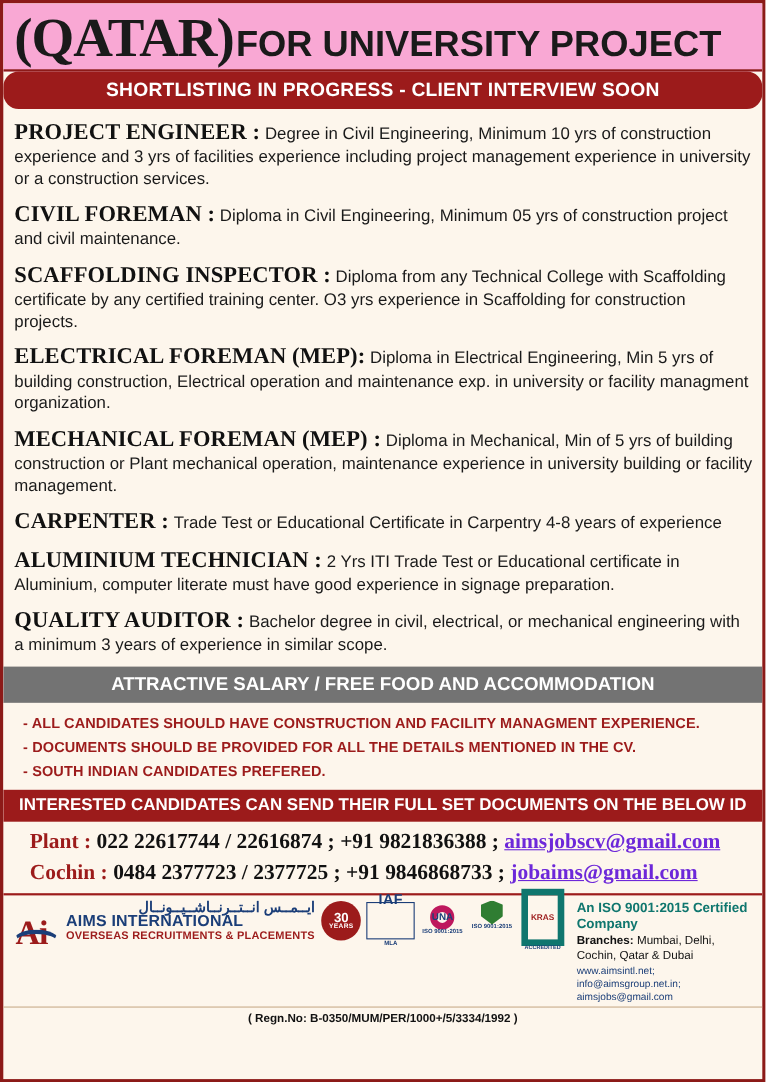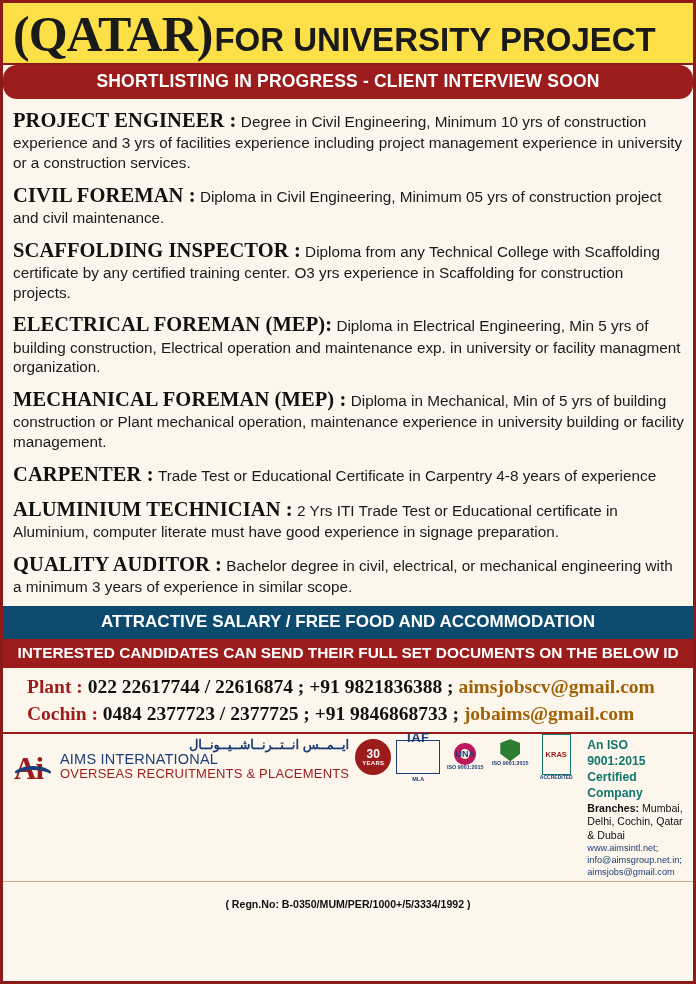--- a/index.html
+++ b/index.html
@@ -13,21 +13,21 @@
     position: relative;
     width: 696px;
     height: 984px;
     background: #fdf6ec;
     border: 3px solid #8c1a18;
     overflow: hidden;
   }
 
   
   .header {
-    background: #fde047;
+    background: #f9a8d4;
     padding: 6px 10px 4px 10px;
     text-align: left;
     border-bottom: 2px solid #8c1a18;
   }
   .header-line {
     white-space: nowrap;
     line-height: 1;
   }
   .qatar {
     font-family: "Liberation Serif", serif;
@@ -76,21 +76,21 @@
     letter-spacing: 0.1px;
   }
   .job-desc {
     font-family: "Liberation Sans", sans-serif;
     font-size: 15.3px;
     color: #1a1a1a;
   }
 
   
   .salary-banner {
-    background: #0c4a6e;
+    background: #737373;
     color: #ffffff;
     text-align: center;
     font-weight: bold;
     font-size: 17px;
     padding: 6px 4px 7px 4px;
     margin-top: 4px;
   }
 
   
   .notes {
@@ -127,22 +127,23 @@
   }
   .city {
     color: #9c1b1b;
     font-weight: bold;
   }
   .phone {
     color: #111111;
     font-weight: bold;
   }
   .email {
-    color: #a16207;
-    font-weight: bold;
+    color: #6d28d9;
+    font-weight: bold;
+    text-decoration: underline;
   }
 
   
   .footer {
     border-top: 2px solid #9c1b1b;
     padding: 4px 8px 0 8px;
     display: flex;
     align-items: flex-start;
     gap: 6px;
   }
@@ -172,28 +173,28 @@
   .logo-text { line-height: 1.05; }
   .logo-arabic {
     font-size: 13px;
     color: #1b3e78;
     font-weight: bold;
     text-align: right;
     direction: rtl;
   }
   .logo-name {
     font-size: 14.5px;
-    font-weight: normal;
+    font-weight: bold;
     color: #1b3e78;
     letter-spacing: 0.2px;
   }
   .logo-sub {
-    font-size: 13px;
+    font-size: 10px;
     color: #9c1b1b;
-    font-weight: normal;
+    font-weight: bold;
     letter-spacing: 0.2px;
   }
 
   .badges {
     display: flex;
     align-items: center;
     gap: 5px;
     flex: 0 0 auto;
     padding-top: 1px;
   }
@@ -244,21 +245,21 @@
     clip-path: polygon(50% 0, 100% 18%, 100% 66%, 50% 100%, 0 66%, 0 18%);
   }
   .badge-shield .cap { font-size: 5.4px; font-weight: bold; color: #1b3e78; }
   .badge-kras {
     width: 42px; height: 36px;
     display: flex; flex-direction: column;
     align-items: center; justify-content: center;
     line-height: 1.05;
   }
   .badge-kras .box {
-    border: 1px solid #0f766e;
+    border: 6px solid #0f766e;
     padding: 16px 3px;
     font-size: 7.5px;
     font-weight: bold;
     color: #9c1b1b;
     text-align: right;
   }
   .badge-kras .cap { font-size: 5px; color: #1b3e78; font-weight: bold; }
 
   .footer-text {
     flex: 1 1 auto;
@@ -278,21 +279,21 @@
   .web-line {
     font-size: 9.2px;
     color: #1b3e78;
   }
 
   .regn {
     text-align: center;
     font-size: 10.6px;
     color: #111111;
     font-weight: bold;
-    padding: 16px 0 3px 0;
+    padding: 4px 0 3px 0;
     border-top: 1px solid #c9ab8a;
     margin-top: 2px;
   }
 </style>
 </head>
 <body>
 
 <div class="poster">
 
   <div class="header">
@@ -342,20 +343,25 @@
 
     <div class="job">
       <span class="job-title">QUALITY AUDITOR :</span>
       <span class="job-desc">Bachelor degree in civil, electrical, or mechanical engineering with a minimum 3 years of experience in similar scope.</span>
     </div>
 
   </div>
 
   <div class="salary-banner">ATTRACTIVE SALARY / FREE FOOD AND ACCOMMODATION</div>
 
+  <div class="notes">
+    <div class="note">- ALL CANDIDATES SHOULD HAVE CONSTRUCTION AND FACILITY MANAGMENT EXPERIENCE.</div>
+    <div class="note">- DOCUMENTS SHOULD BE PROVIDED FOR ALL THE DETAILS MENTIONED IN THE CV.</div>
+    <div class="note">- SOUTH INDIAN CANDIDATES PREFERED.</div>
+  </div>
 
   <div class="contact-banner">INTERESTED CANDIDATES CAN SEND THEIR FULL SET DOCUMENTS ON THE BELOW ID</div>
 
   <div class="contacts">
     <div class="contact-row">
       <span class="city">Plant :</span>
       <span class="phone">022 22617744 / 22616874 ; +91 9821836388 ;</span>
       <span class="email">aimsjobscv@gmail.com</span>
     </div>
     <div class="contact-row">

